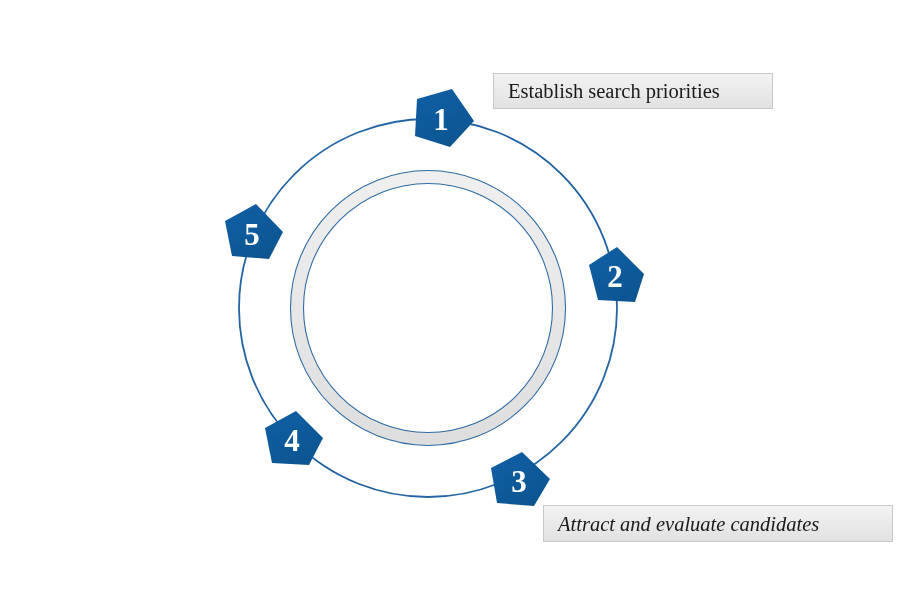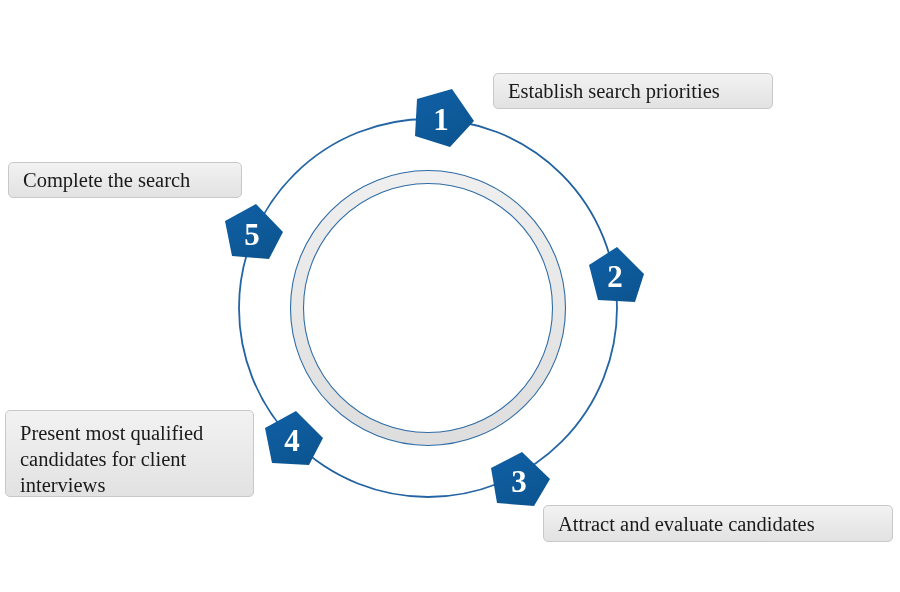--- a/index.html
+++ b/index.html
@@ -21,39 +21,39 @@
     position: absolute;
     left: 0;
     top: 0;
     width: 900px;
     height: 592px;
   }
   .callout {
     position: absolute;
     box-sizing: border-box;
     border: 1px solid #c8c8c8;
-    border-radius: 5px;
+    border-radius: 0;
     background: linear-gradient(180deg, #f2f2f2 0%, #eaeaea 50%, #e2e2e2 100%);
     color: #1a1a1a;
     font-family: "Liberation Serif", serif;
     font-size: 20.5px;
     line-height: 26px;
     display: flex;
     align-items: center;
     padding: 4px 14px;
     box-shadow: 0 0 0 0 rgba(0,0,0,0);
   }
   .callout span {
     display: block;
     width: 100%;
   }
   
   #callout-1 { left: 493px; top: 73px;  width: 280px; height: 36px; justify-content: center; }
   #callout-2 { left: 665px; top: 248px; width: 216px; height: 62px; }
-  #callout-3 { left: 543px; top: 505px; width: 350px; height: 37px; justify-content: center; }
+  #callout-3 { left: 543px; top: 505px; width: 350px; height: 37px; justify-content: center; font-style: italic; }
   #callout-4 { left: 5px;   top: 410px; width: 249px; height: 87px; align-items: flex-start; padding-top: 9px; }
   #callout-5 { left: 8px;   top: 162px; width: 234px; height: 36px; justify-content: center; }
 
   .marker-num {
     font-family: "Liberation Serif", serif;
     fill: #ffffff;
     font-size: 31px;
     font-weight: 700;
     text-anchor: middle;
     dominant-baseline: central;
@@ -118,21 +118,15 @@
 
   <div class="callout" id="callout-1">
     <span>Establish search priorities</span>
   </div>
 
 
   <div class="callout" id="callout-3">
     <span>Attract and evaluate candidates</span>
   </div>
 
-  <div class="callout" id="callout-4">
-    <span>Present most qualified candidates for client interviews</span>
-  </div>
 
-  <div class="callout" id="callout-5">
-    <span>Complete the search</span>
-  </div>
 
 </div>
 
 </body></html>

